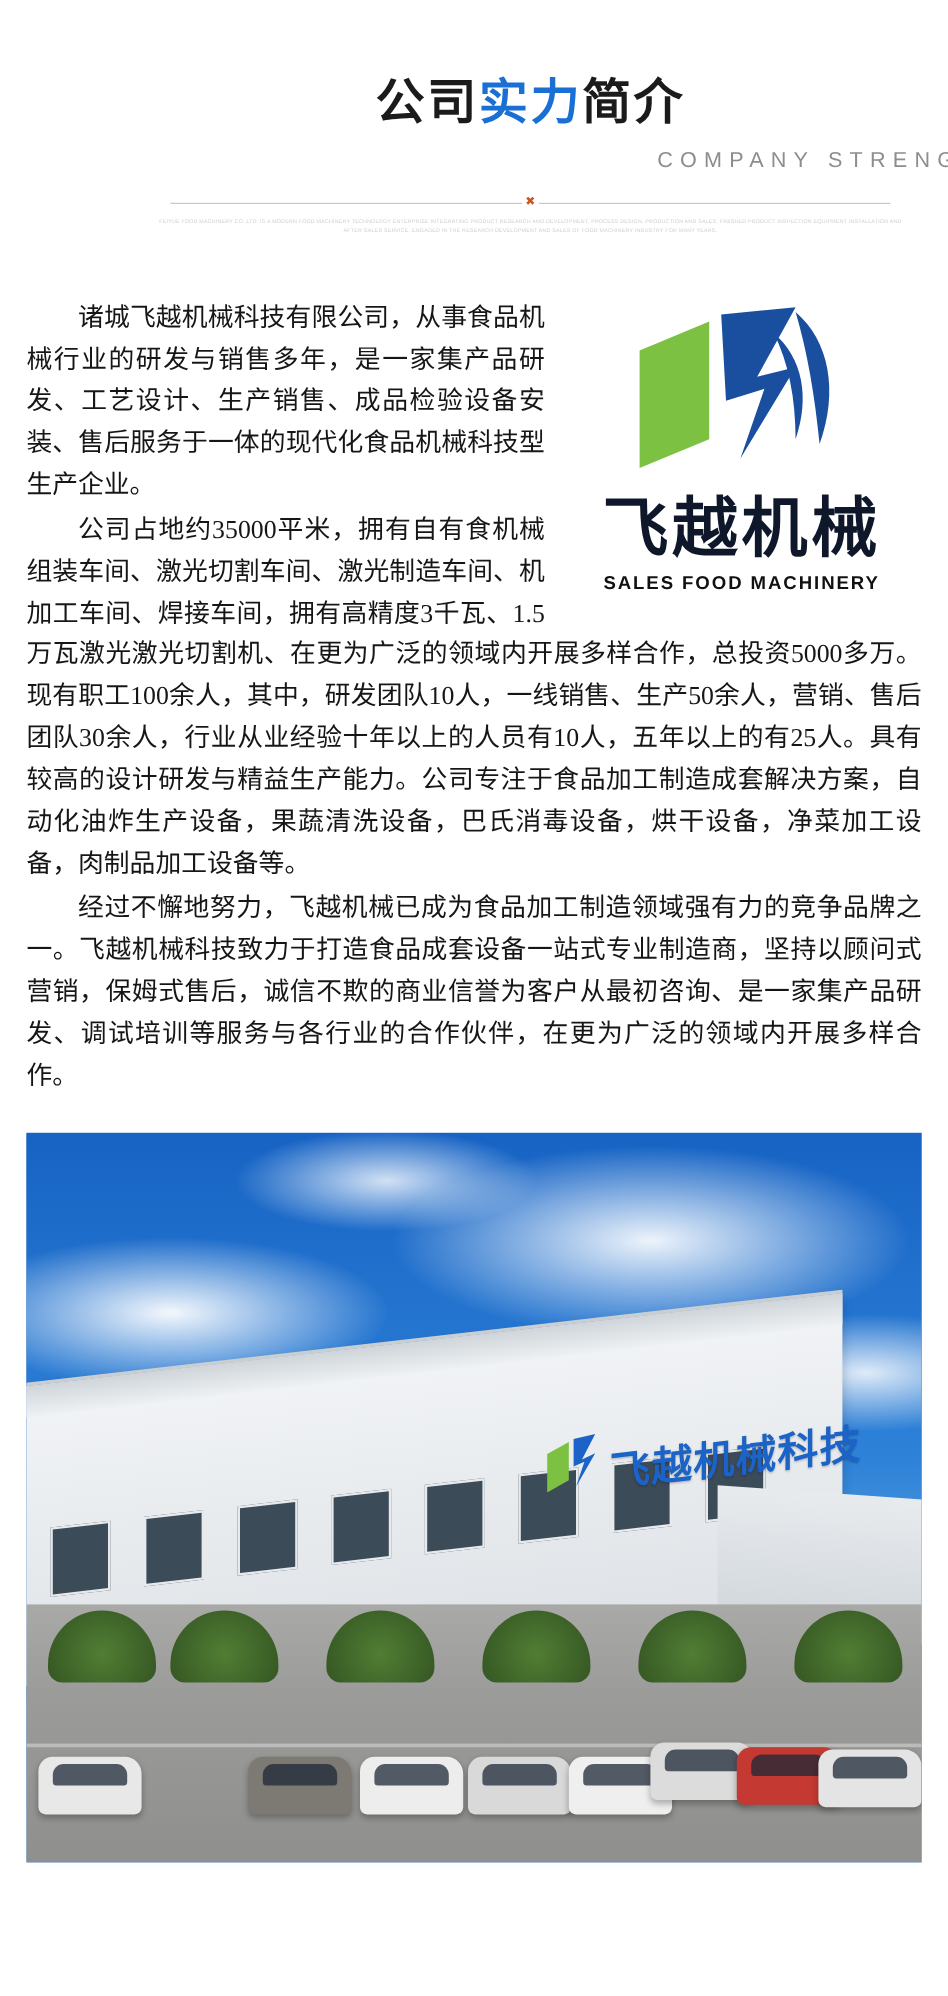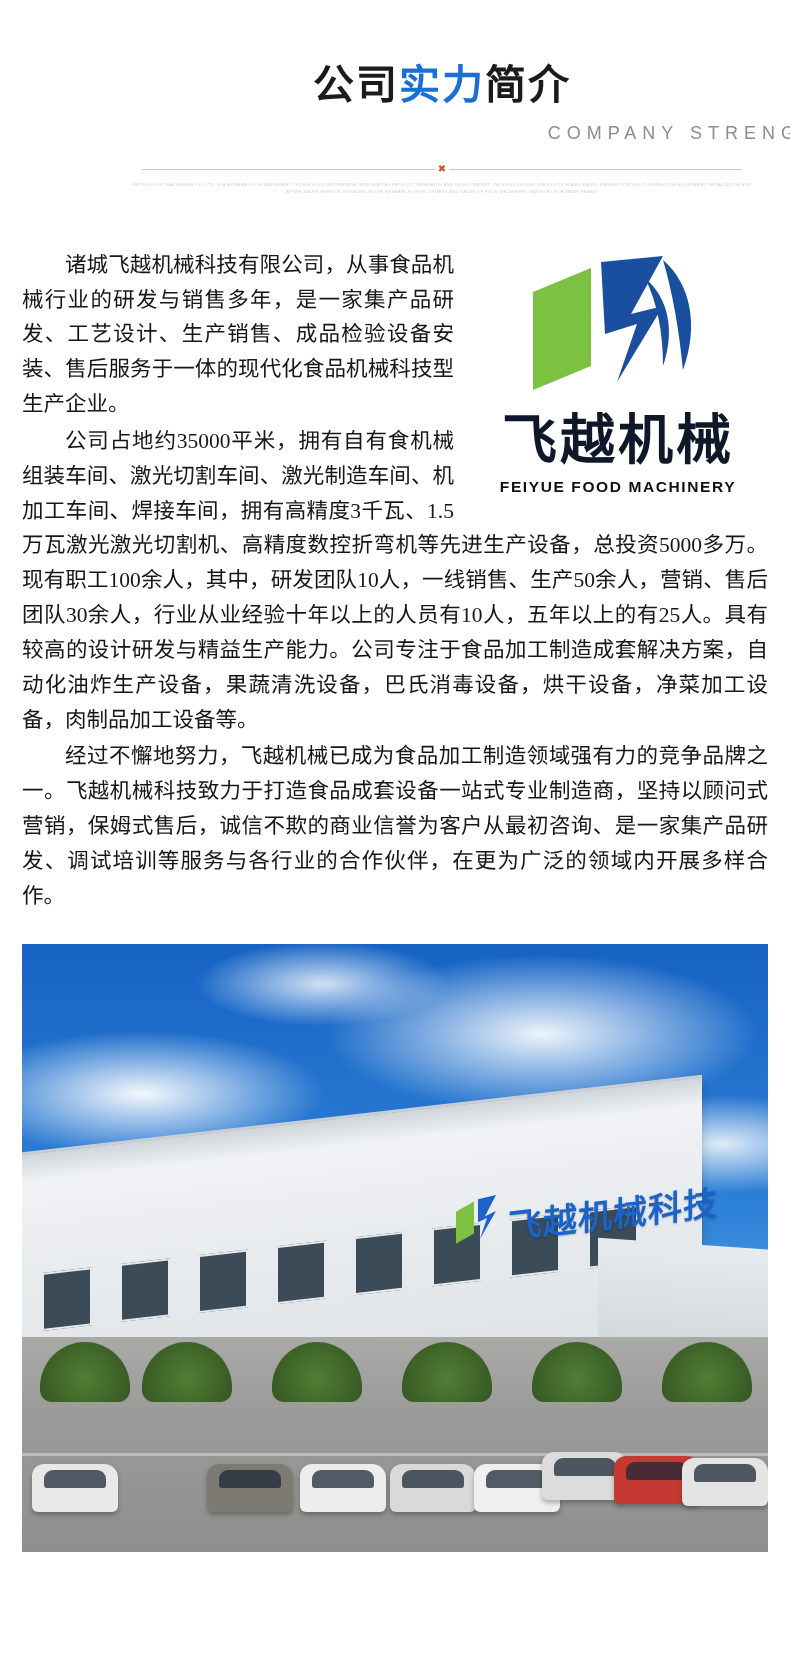--- a/index.html
+++ b/index.html
@@ -276,25 +276,25 @@
   <div class="logo-block">
     <div class="logo-mark">
       <svg width="210" height="150" viewBox="0 0 210 150" xmlns="http://www.w3.org/2000/svg">
         <path d="M20 38 L78 14 L78 112 L20 136 Z" fill="#7cc142"></path>
         <path d="M88 8 L150 2 L118 60 L150 52 L104 128 L124 70 L92 80 Z" fill="#1a4fa0"></path>
         <path d="M150 6 C178 30 186 72 170 116 C166 76 160 40 150 6 Z" fill="#1a4fa0"></path>
         <path d="M132 24 C156 44 162 78 150 112 C150 78 144 48 132 24 Z" fill="#1a4fa0"></path>
       </svg>
     </div>
     <div class="logo-cn">飞越机械</div>
-    <div class="logo-en">FEIYUE FOOD MACHINERY</div>
+    <div class="logo-en">SALES FOOD MACHINERY</div>
   </div>
 
   <p class="para">诸城飞越机械科技有限公司，从事食品机械行业的研发与销售多年，是一家集产品研发、工艺设计、生产销售、成品检验设备安装、售后服务于一体的现代化食品机械科技型生产企业。</p>
-  <p class="para">公司占地约35000平米，拥有自有食机械组装车间、激光切割车间、激光制造车间、机加工车间、焊接车间，拥有高精度3千瓦、1.5万瓦激光激光切割机、高精度数控折弯机等先进生产设备，总投资5000多万。现有职工100余人，其中，研发团队10人，一线销售、生产50余人，营销、售后团队30余人，行业从业经验十年以上的人员有10人，五年以上的有25人。具有较高的设计研发与精益生产能力。公司专注于食品加工制造成套解决方案，自动化油炸生产设备，果蔬清洗设备，巴氏消毒设备，烘干设备，净菜加工设备，肉制品加工设备等。</p>
+  <p class="para">公司占地约35000平米，拥有自有食机械组装车间、激光切割车间、激光制造车间、机加工车间、焊接车间，拥有高精度3千瓦、1.5万瓦激光激光切割机、在更为广泛的领域内开展多样合作，总投资5000多万。现有职工100余人，其中，研发团队10人，一线销售、生产50余人，营销、售后团队30余人，行业从业经验十年以上的人员有10人，五年以上的有25人。具有较高的设计研发与精益生产能力。公司专注于食品加工制造成套解决方案，自动化油炸生产设备，果蔬清洗设备，巴氏消毒设备，烘干设备，净菜加工设备，肉制品加工设备等。</p>
   <p class="para">经过不懈地努力，飞越机械已成为食品加工制造领域强有力的竞争品牌之一。飞越机械科技致力于打造食品成套设备一站式专业制造商，坚持以顾问式营销，保姆式售后，诚信不欺的商业信誉为客户从最初咨询、是一家集产品研发、调试培训等服务与各行业的合作伙伴，在更为广泛的领域内开展多样合作。</p>
 </div>
 
 <div class="photo-wrap">
   <div class="sky"></div>
 
   <div class="building">
     <div class="building-roofline"></div>
     <div class="win-row">
       <div class="win" style="left:0px"></div>

